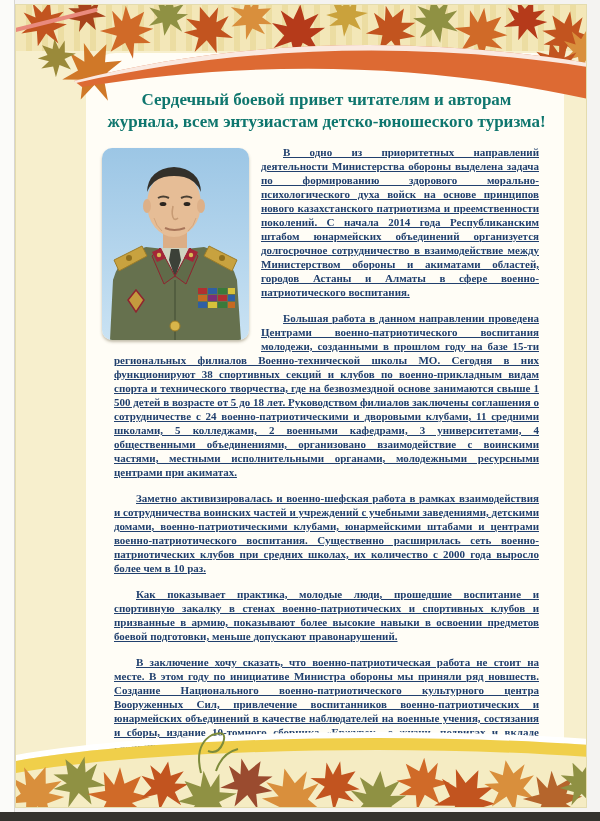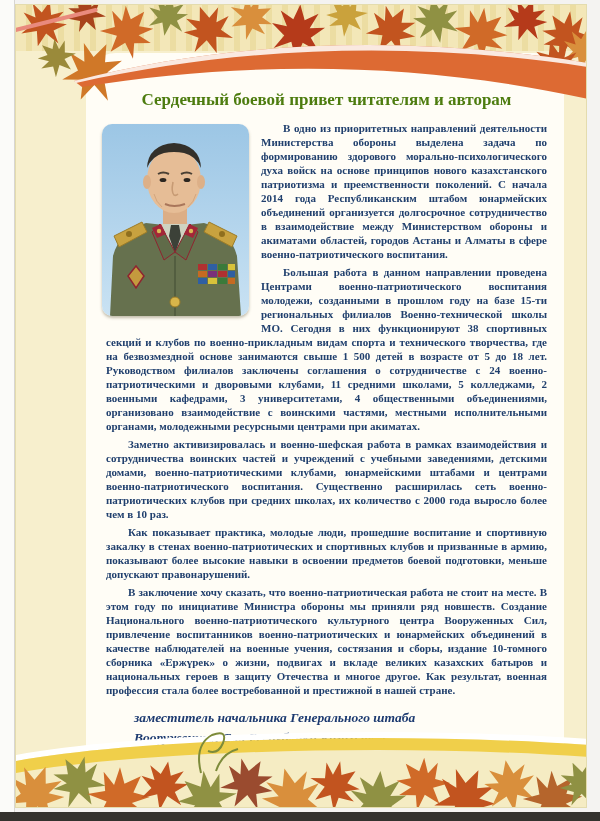--- a/index.html
+++ b/index.html
@@ -16,24 +16,24 @@
   }
   .corner-flick{position:absolute;left:-12px;top:14px;width:95px;height:4px;background:#e98a7d;transform:rotate(-14deg);border-radius:2px;}
   .band-top{position:absolute;left:0;top:0;width:572px;height:112px;pointer-events:none;}
   .content{
     position:absolute;left:70px;top:48px;width:478px;height:694px;
     background:#fffdf6;border-radius:30px 30px 0 0;
     box-sizing:border-box;padding:36px 13px 0 16px;
   }
   .title{
     margin:0 0 10px 0;text-align:center;
-    font-size:17px;line-height:22px;font-weight:bold;color:#4d7c0f;
+    font-size:17px;line-height:22px;font-weight:bold;color:#0f766e;
   }
   .body-text{color:#21406e;font-weight:bold;font-size:11px;line-height:14px;text-align:justify;}
-  .body-text p{margin:4px;text-indent:22px;}
+  .body-text p{margin:12px;text-indent:22px;text-decoration:underline;}
   .photo{
     float:left;width:147px;height:192px;margin:3px 12px 7px 0;
     border-radius:10px;overflow:hidden;box-shadow:0 2px 3px rgba(120,110,80,.45);
   }
   .photo svg{display:block;}
   .signature{
     clear:both;margin:11px 0 0 32px;
     font-size:13.5px;line-height:20px;font-style:italic;font-weight:bold;color:#1c3a70;
   }
   .band-bottom{position:absolute;left:0;bottom:0;width:572px;height:94px;pointer-events:none;}
@@ -41,20 +41,21 @@
 </head>
 <body>
 
 <div class="scan-edge-left"></div>
 
 <div class="page">
 
   <div class="content">
     <h1 class="title">
       <span>Сердечный боевой привет читателям и авторам</span><br>
+      <span>журнала, всем энтузиастам детско-юношеского туризма!</span>
     </h1>
     <div class="body-text">
       <div class="photo">
         <svg width="147" height="192" viewBox="0 0 147 192" xmlns="http://www.w3.org/2000/svg">
           <defs>
             <linearGradient id="sky" x1="0" y1="0" x2="0" y2="1">
               <stop offset="0" stop-color="#9cc6e5"></stop>
                 <stop offset="1" stop-color="#c9e2f3"></stop>
             </linearGradient>
           </defs>

